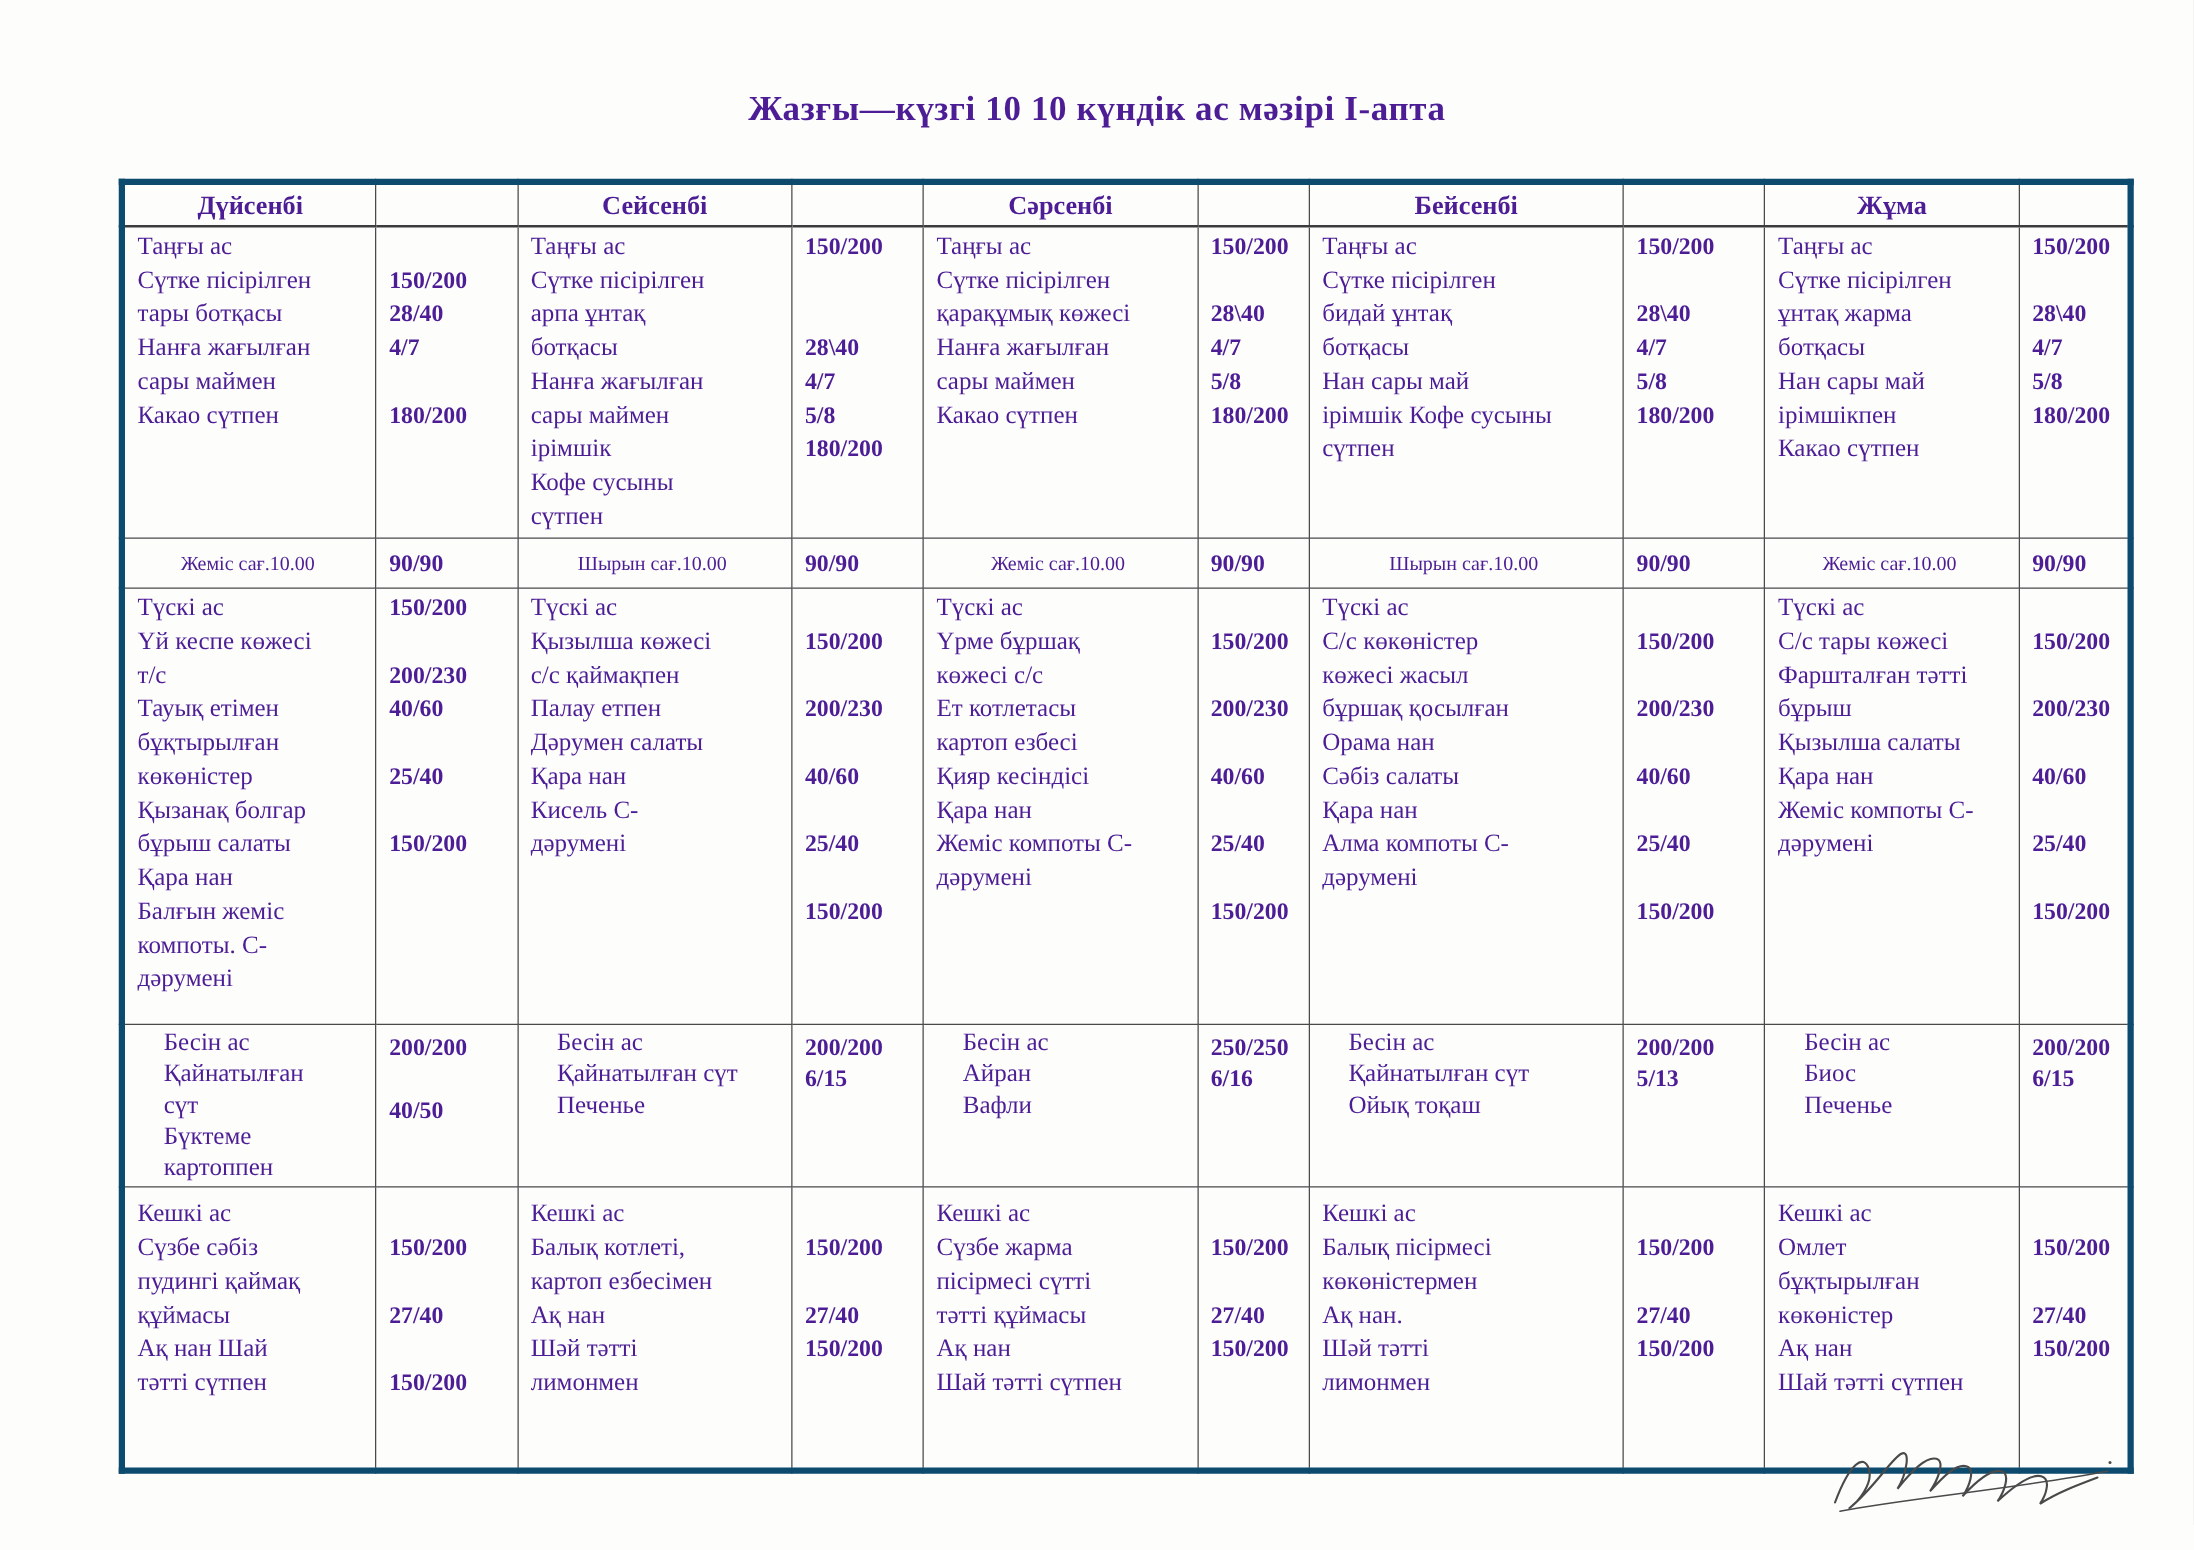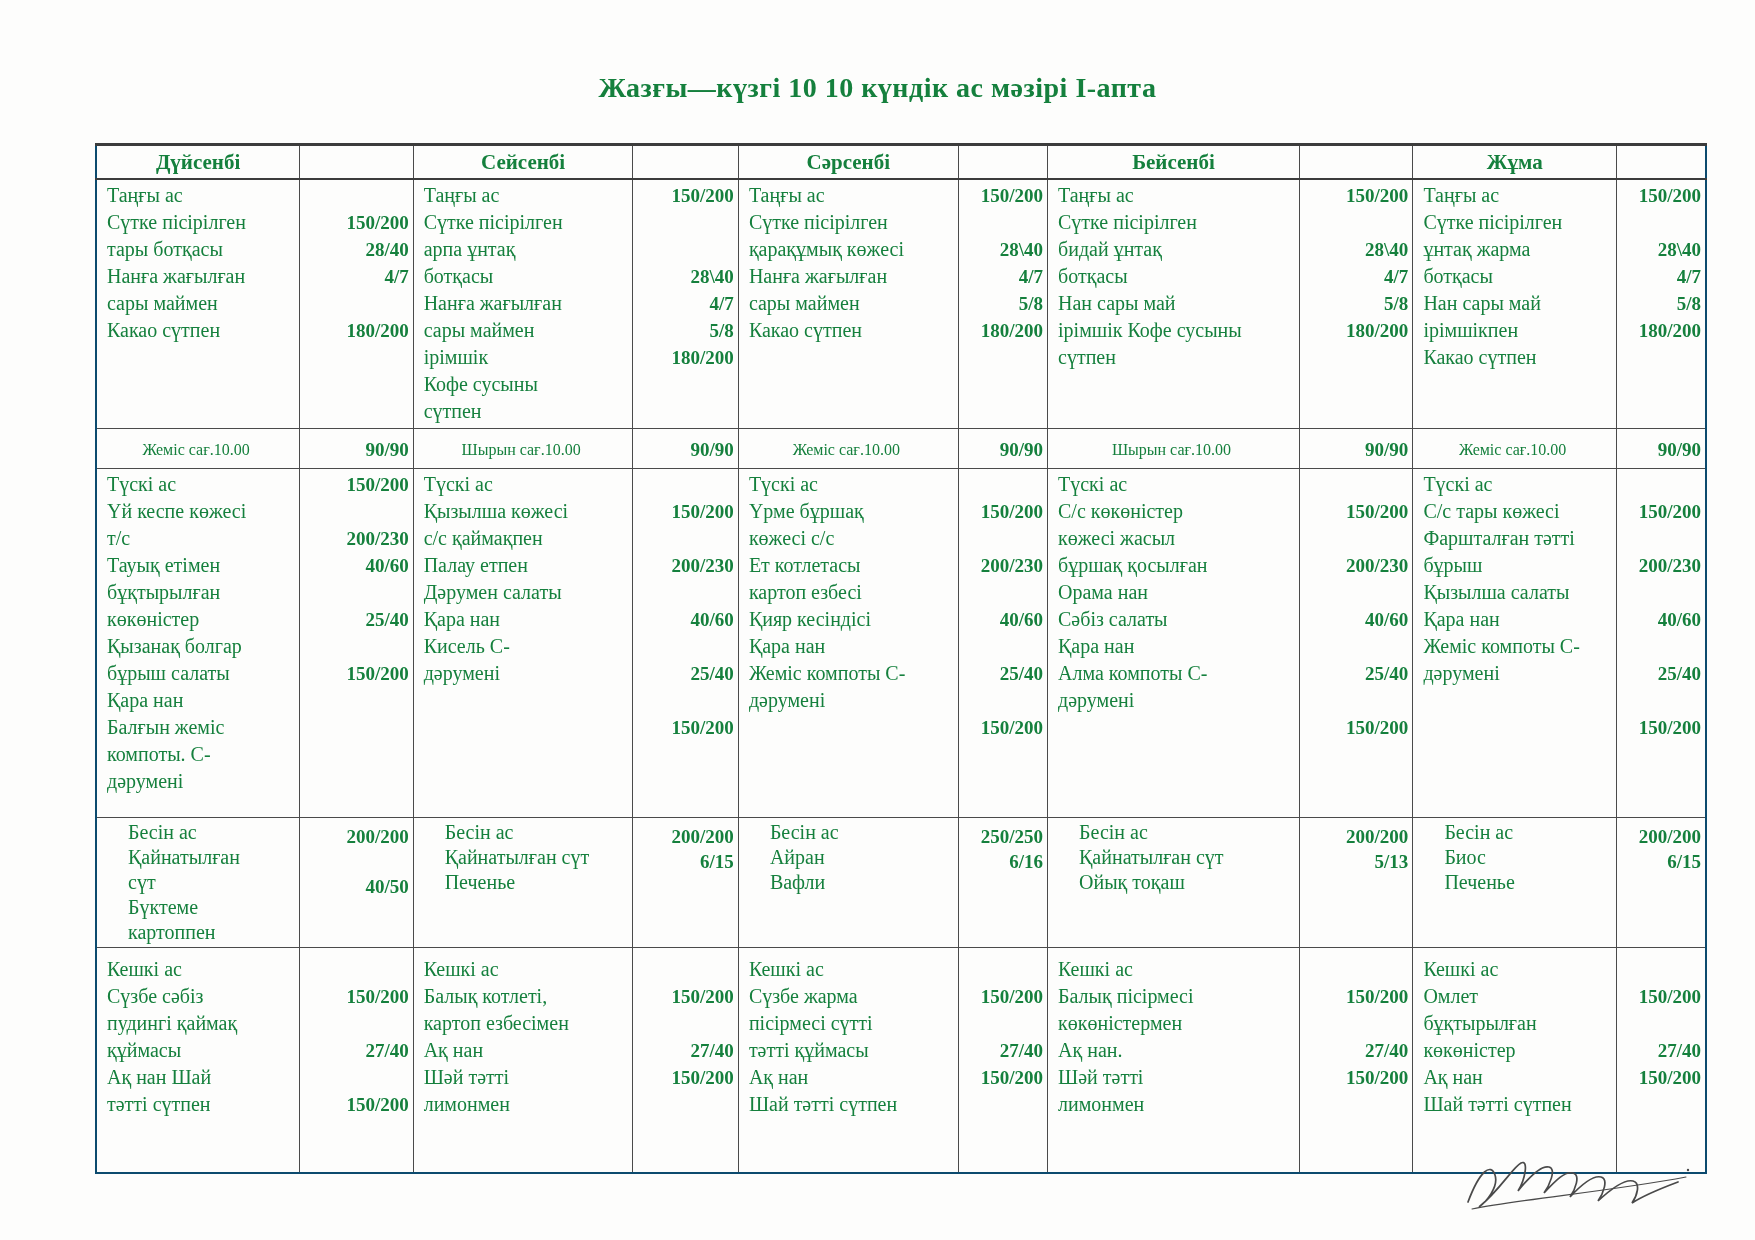--- a/index.html
+++ b/index.html
@@ -7,42 +7,42 @@
     padding: 0;
     background: #e8e8e8;
   }
   .page {
     position: relative;
     width: 1755px;
     height: 1240px;
     background: #fdfdfc;
     overflow: hidden;
     font-family: "Liberation Serif", "DejaVu Serif", serif;
-    color: #15803d;
+    color: #4c1d95;
   }
   .title {
     position: absolute;
     top: 72px;
     left: 0;
     width: 1755px;
     margin: 0;
     text-align: center;
     font-size: 28px;
     font-weight: bold;
     letter-spacing: 0.5px;
     white-space: pre-line;
   }
   table.menu-table {
     position: absolute;
     left: 95px;
     top: 143px;
     width: 1612px;
     border-collapse: collapse;
     table-layout: fixed;
-    border: 2px solid #0c4a6e;
+    border: 5px solid #0c4a6e;
   }
   table.menu-table th,
   table.menu-table td {
     border: 1.6px solid #4a4a4a;
     vertical-align: top;
     overflow: hidden;
     padding: 2px 4px 0 10px;
   }
   tr.header-row th {
     height: 32px;
@@ -56,21 +56,21 @@
   }
   td.menu {
     font-size: 20px;
     line-height: 27px;
     white-space: pre-line;
   }
   td.num {
     font-size: 19px;
     line-height: 27px;
     font-weight: bold;
-    text-align: right;
+    text-align: left;
     white-space: pre-line;
     padding-left: 2px;
     padding-right: 2px;
   }
   tr.row-breakfast > td { height: 246px; }
   tr.row-fruit > td {
     height: 37px;
     vertical-align: middle;
   }
   tr.row-fruit td.menu {

